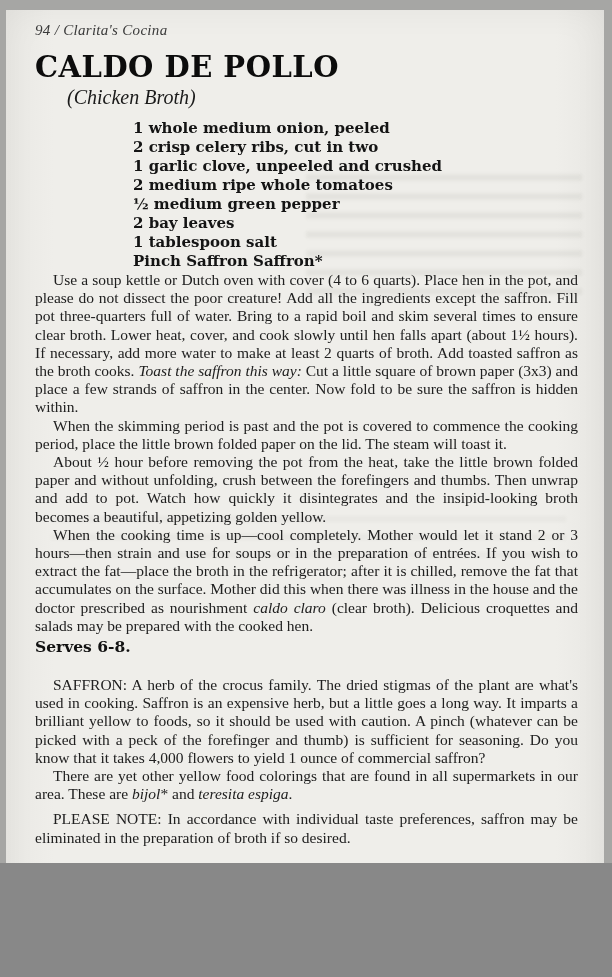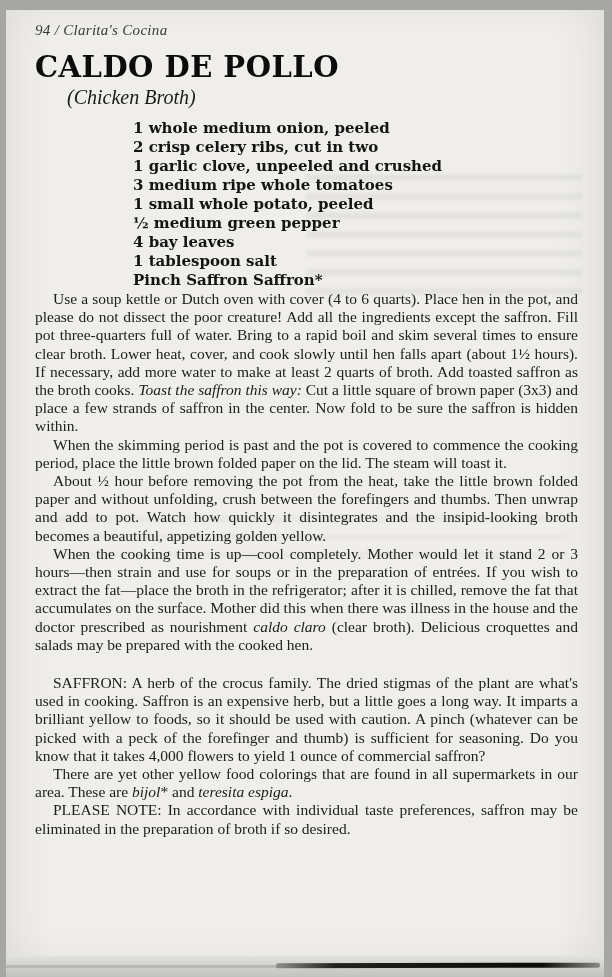--- a/index.html
+++ b/index.html
@@ -1,18 +1,18 @@
 <!DOCTYPE html>
 <html><head>
 <meta charset="utf-8">
 <style>
   html,body{margin:0;padding:0;background:#888;}
   #frame{
     position:relative;
-    width:612px;height:977px;
+    width:612px;height:863px;
     background:#a6a6a4;
     overflow:hidden;
     font-family:"Liberation Serif", serif;
   }
   #page{
     position:absolute;
     top:10px;left:6px;
     width:598px;height:946px;
     background:#edecE8;
     background:linear-gradient(90deg,#e9e8e4 0,#efeeea 8%,#efeeea 92%,#e8e7e3 100%);
@@ -68,21 +68,21 @@
     margin-top:2px;
     font-family:"DejaVu Serif", serif;
     font-weight:bold;
     font-size:15.5px;
     line-height:19px;
     color:#111;
     position:relative;
     z-index:2;
   }
   p.note-saffron{margin-top:20px;}
-  p.note-please{}
+  p.note-please{margin-top:7px;}
   .bleed{
     position:absolute;
     filter:blur(1.6px);
     pointer-events:none;
     z-index:1;
   }
   #bleed-a{
     top:158px;left:300px;width:276px;height:134px;
     opacity:.55;
     background:repeating-linear-gradient(180deg,
@@ -121,35 +121,35 @@
 
     <div class="running-head">94 / Clarita's Cocina</div>
 
     <h1 class="title" style="margin:14px 0 0 0;">CALDO DE POLLO</h1>
     <div class="subtitle">(Chicken Broth)</div>
 
     <div class="ingredients">
         <div>1 whole medium onion, peeled</div>
         <div>2 crisp celery ribs, cut in two</div>
         <div>1 garlic clove, unpeeled and crushed</div>
-        <div>3 medium ripe whole tomatoes</div>
-        <div>1 small whole potato, peeled</div>
+        <div>2 medium ripe whole tomatoes</div>
         <div>½ medium green pepper</div>
-        <div>4 bay leaves</div>
+        <div>2 bay leaves</div>
         <div>1 tablespoon salt</div>
         <div>Pinch Saffron Saffron*</div>
       </div>
 
     <div class="bodytext directions">
       <p><span>Use a soup kettle or Dutch oven with cover (4 to 6 quarts). Place hen in the pot, and please do not dissect the poor creature! Add all the ingredients except the saffron. Fill pot three-quarters full of water. Bring to a rapid boil and skim several times to ensure clear broth. Lower heat, cover, and cook slowly until hen falls apart (about 1½ hours). If necessary, add more water to make at least 2 quarts of broth. Add toasted saffron as the broth cooks. </span><span class="it">Toast the saffron this way:</span><span> Cut a little square of brown paper (3x3) and place a few strands of saffron in the center. Now fold to be sure the saffron is hidden within.</span></p>
       <p><span>When the skimming period is past and the pot is covered to commence the cooking period, place the little brown folded paper on the lid. The steam will toast it.</span></p>
       <p><span>About ½ hour before removing the pot from the heat, take the little brown folded paper and without unfolding, crush between the forefingers and thumbs. Then unwrap and add to pot. Watch how quickly it disintegrates and the insipid-looking broth becomes a beautiful, appetizing golden yellow.</span></p>
       <p><span>When the cooking time is up—cool completely. Mother would let it stand 2 or 3 hours—then strain and use for soups or in the preparation of entrées. If you wish to extract the fat—place the broth in the refrigerator; after it is chilled, remove the fat that accumulates on the surface. Mother did this when there was illness in the house and the doctor prescribed as nourishment </span><span class="it">caldo claro</span><span> (clear broth). Delicious croquettes and salads may be prepared with the cooked hen.</span></p>
     </div>
 
+    <div class="serves">Serves 6-8.</div>
 
     <div class="bodytext notes">
       <p class="note-saffron"><span>SAFFRON: A herb of the crocus family. The dried stigmas of the plant are what's used in cooking. Saffron is an expensive herb, but a little goes a long way. It imparts a brilliant yellow to foods, so it should be used with caution. A pinch (whatever can be picked with a peck of the forefinger and thumb) is sufficient for seasoning. Do you know that it takes 4,000 flowers to yield 1 ounce of commercial saffron?</span></p>
       <p><span>There are yet other yellow food colorings that are found in all supermarkets in our area. These are </span><span class="it">bijol</span><span>* and </span><span class="it">teresita espiga</span><span>.</span></p>
       <p class="note-please"><span>PLEASE NOTE: In accordance with individual taste preferences, saffron may be eliminated in the preparation of broth if so desired.</span></p>
     </div>
 
     <div class="bleed" id="bleed-a"></div>
     <div class="bleed" id="bleed-b"></div>
   </div>

